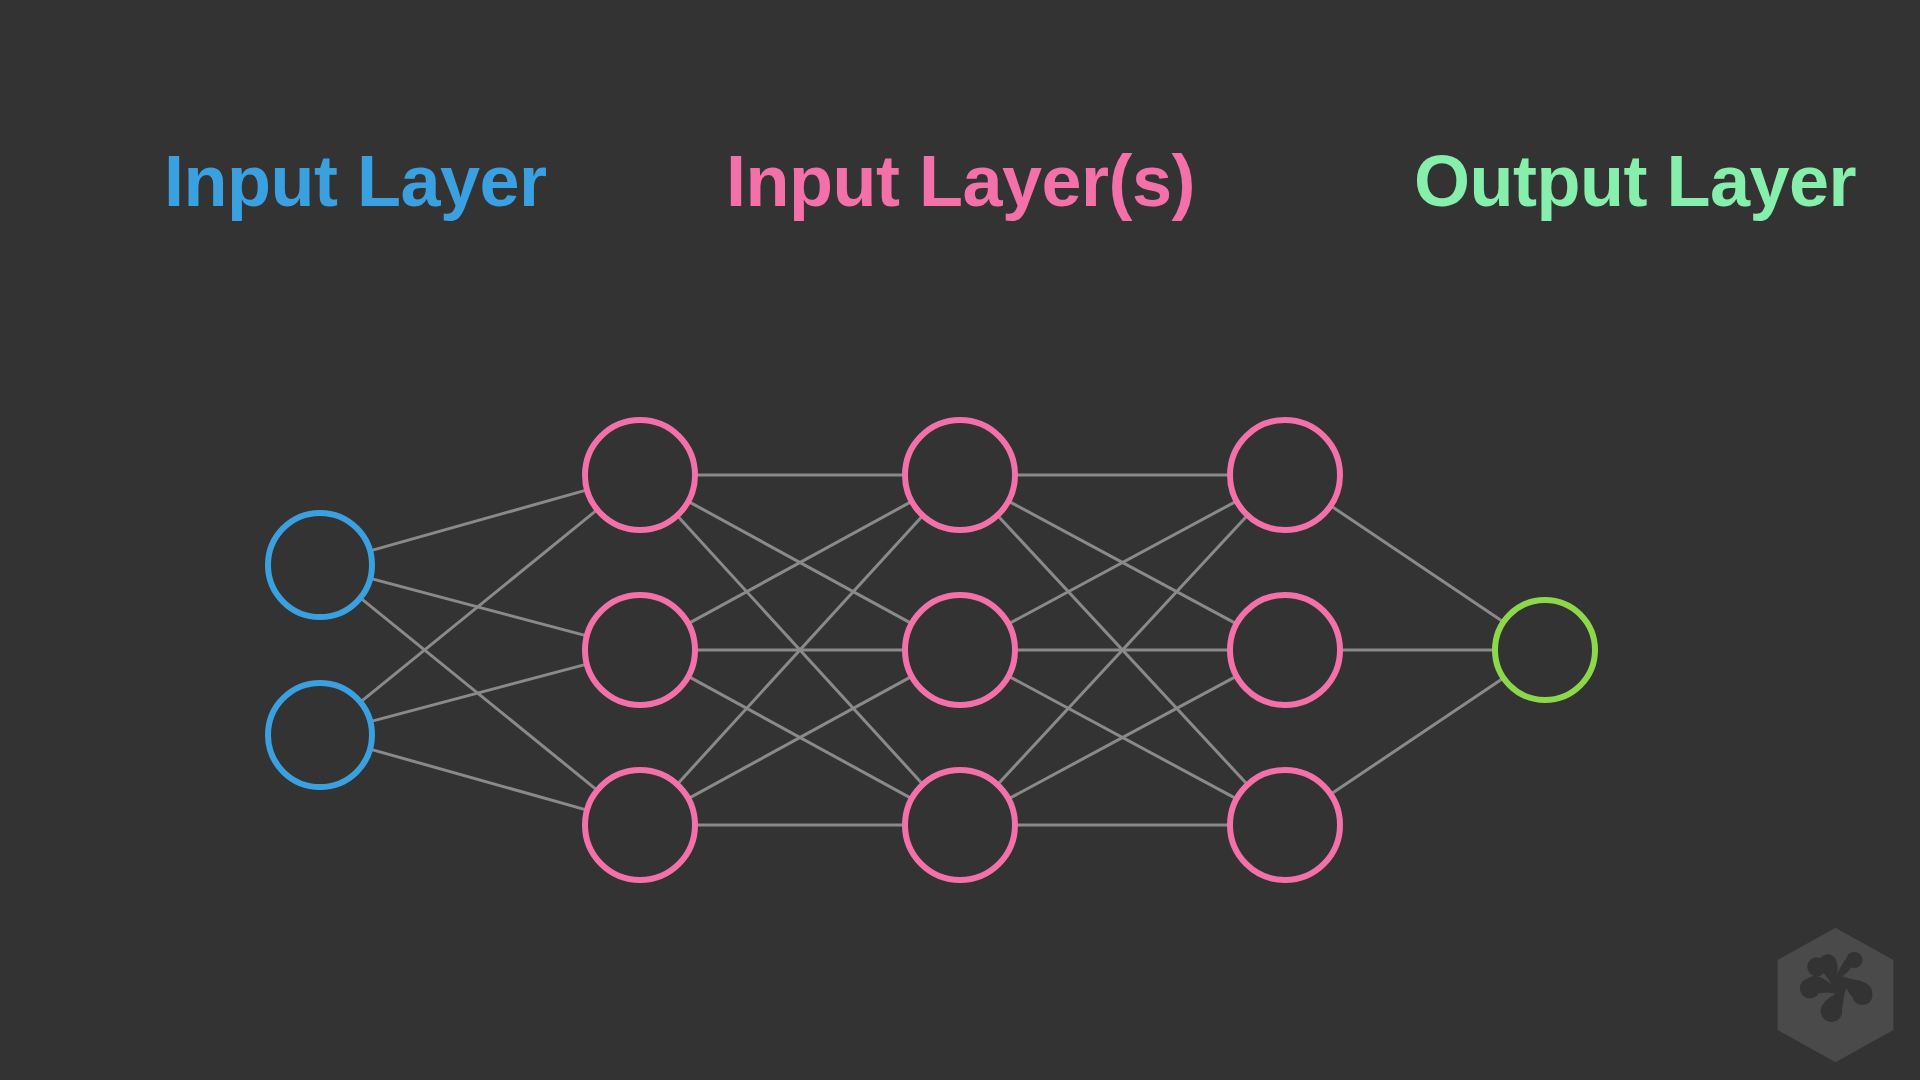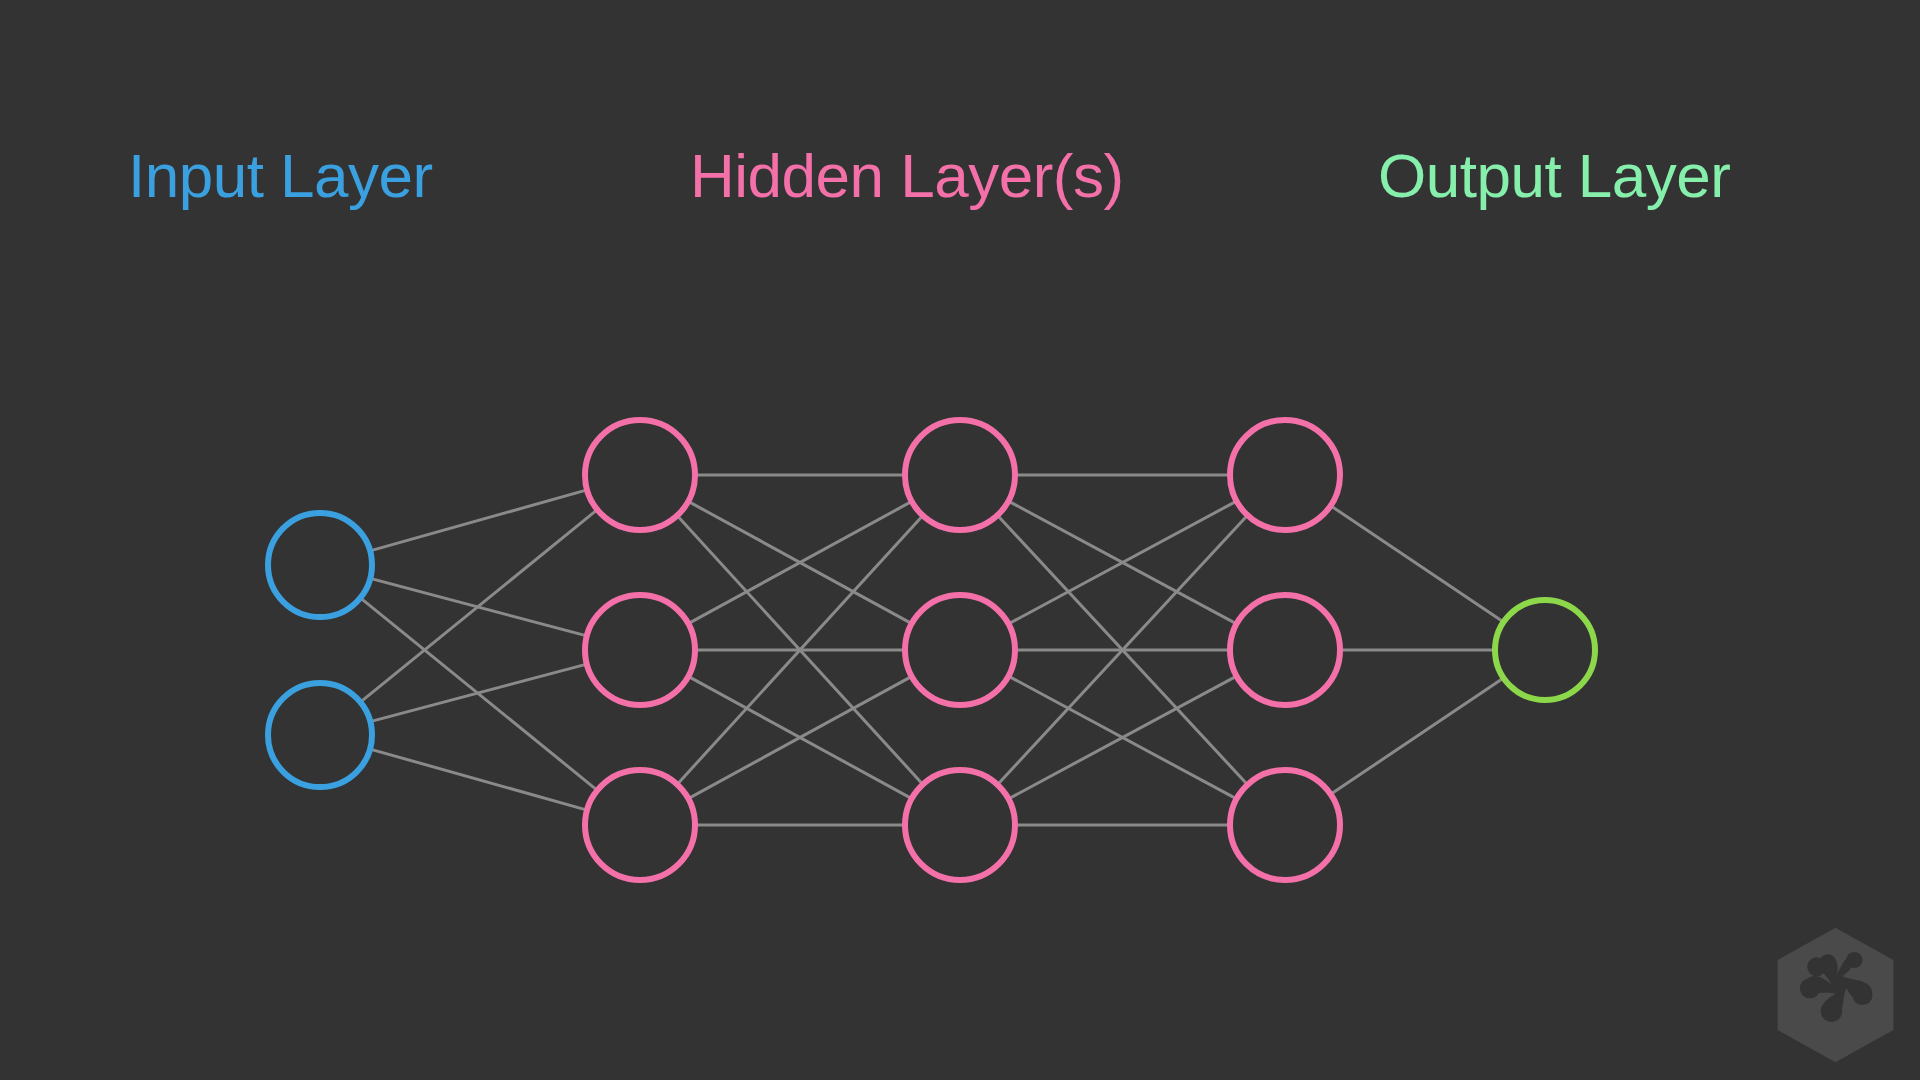--- a/index.html
+++ b/index.html
@@ -22,25 +22,26 @@
   #net-svg {
     position: absolute;
     inset: 0;
     width: 1920px;
     height: 1080px;
     display: block;
   }
   .layer-label {
     position: absolute;
     font-family: "Liberation Sans", sans-serif;
-    font-weight: normal;
-    font-size: 62px;
+    font-weight: bold;
+    font-size: 72px;
     letter-spacing: -0.5px;
     white-space: nowrap;
     line-height: 1;
+    margin-left: 36px;
   }
   #label-input    { left: 128px;  top: 145px; }
   #label-hidden   { left: 690px;  top: 145px; }
   #label-output   { left: 1378px; top: 145px; }
 
   #watermark {
     position: absolute;
     left: 1768px;
     top: 925px;
     width: 135px;
@@ -94,21 +95,21 @@
         <circle cx="960" cy="825" r="55" fill="none" stroke="#F470A8" stroke-width="6"></circle>
         <circle cx="1285" cy="475" r="55" fill="none" stroke="#F470A8" stroke-width="6"></circle>
         <circle cx="1285" cy="650" r="55" fill="none" stroke="#F470A8" stroke-width="6"></circle>
         <circle cx="1285" cy="825" r="55" fill="none" stroke="#F470A8" stroke-width="6"></circle>
         <circle cx="1545" cy="650" r="50" fill="none" stroke="#8DD84A" stroke-width="6"></circle>
       </g>
   </svg>
 
   <div class="layer-label" id="label-input" style="color: rgb(58, 160, 224);">Input Layer</div>
 
-  <div class="layer-label" id="label-hidden" style="color: rgb(244, 112, 168);">Hidden Layer(s)</div>
+  <div class="layer-label" id="label-hidden" style="color: rgb(244, 112, 168);">Input Layer(s)</div>
 
   <div class="layer-label" id="label-output" style="color: #86efac;">Output Layer</div>
 
   <svg id="watermark" viewBox="0 0 100 104">
     <path id="wm-hex" d="M50 2 L93 26 L93 78 L50 102 L7 78 L7 26 Z" fill="#4A4A4A"></path>
     <g id="wm-glyph" fill="#333333">
       <path d="M62 22 C66 28 60 35 55 38 C62 41 70 40 75 45
                C79 49 77 56 71 57 C65 58 61 52 58 47
                C55 53 57 62 52 67 C48 71 41 69 40 64
                C39 58 45 54 50 51

